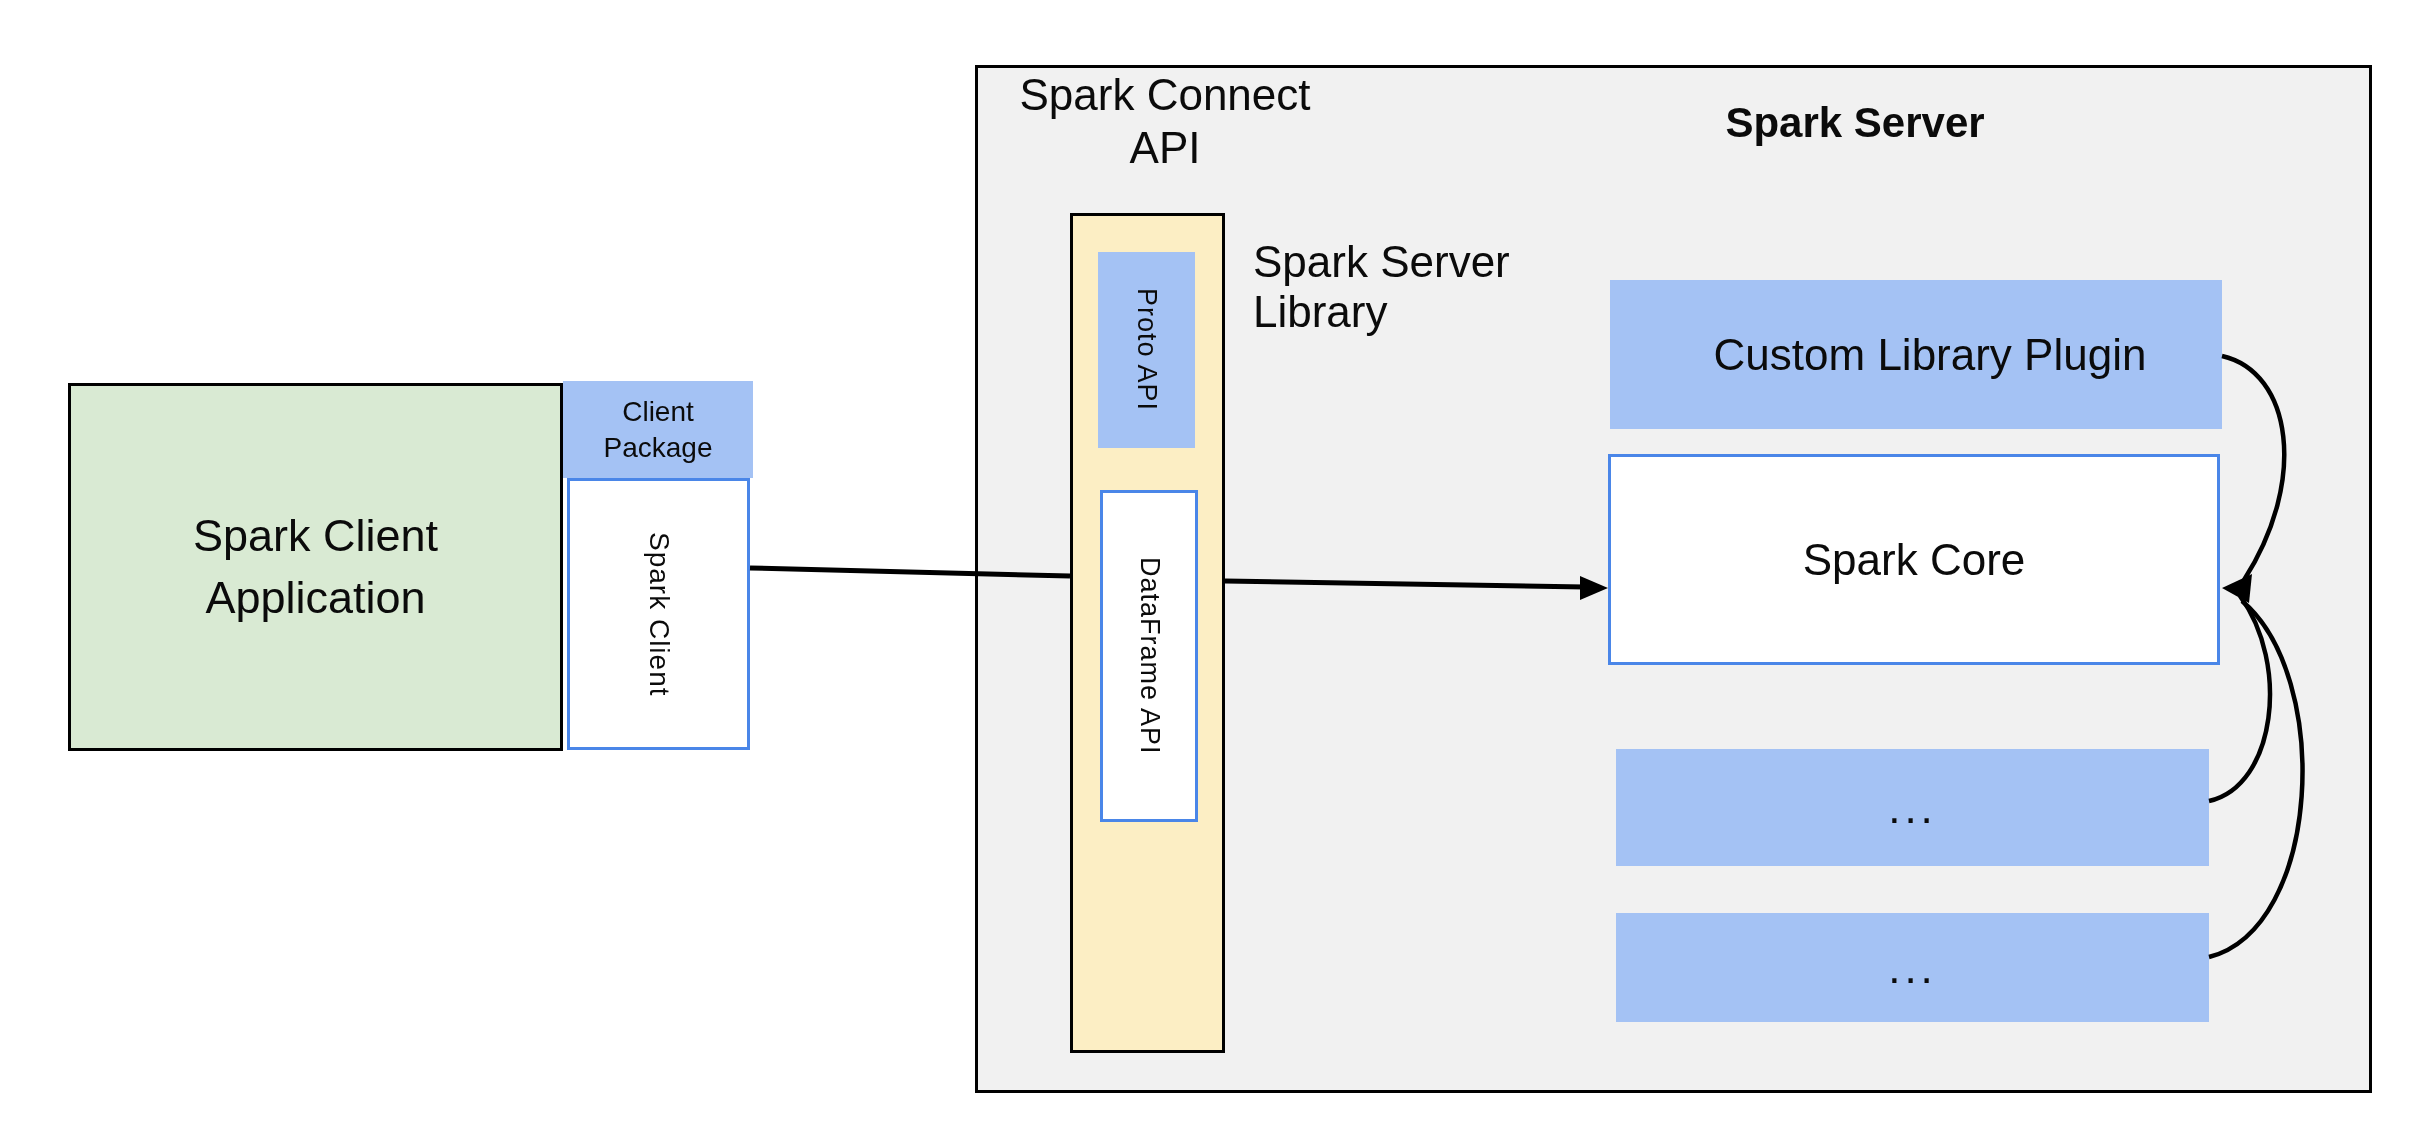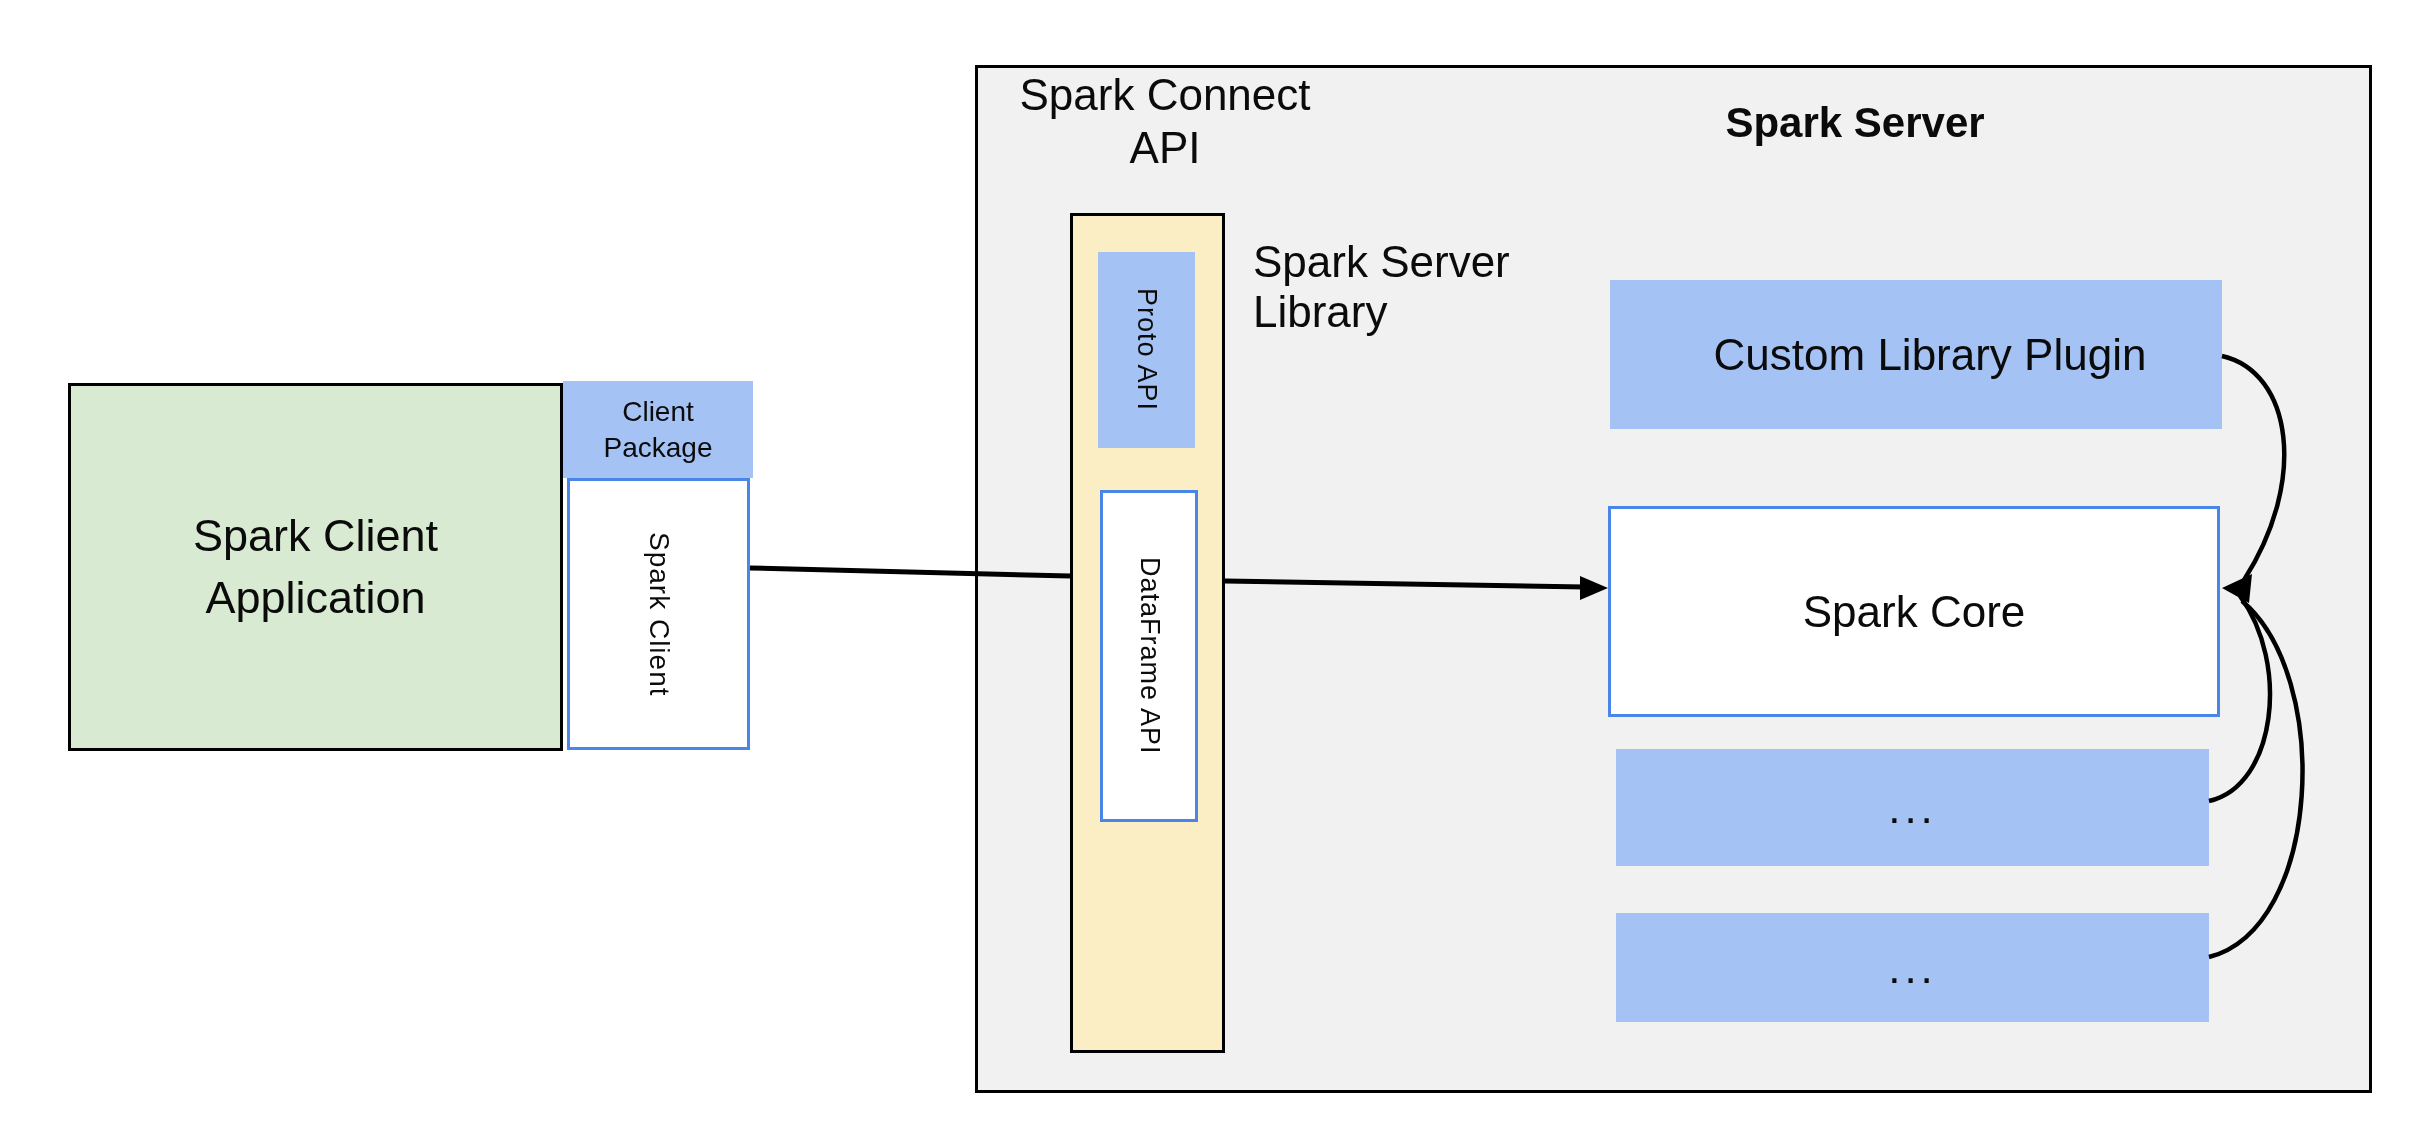--- a/index.html
+++ b/index.html
@@ -91,21 +91,21 @@
   }
 
   
   .plugin-box {
     left: 1610px; top: 280px; width: 612px; height: 149px;
     background: var(--c-blue, #a4c2f4);
     font-size: 44px;
     padding-left: 28px;
   }
   .spark-core-box {
-    left: 1608px; top: 506px; width: 612px; height: 211px;
+    left: 1608px; top: 454px; width: 612px; height: 211px;
     background: #ffffff;
     border: 3px solid var(--c-blueborder, #4a86e8);
     font-size: 44px;
   }
   .more-box-1 {
     left: 1616px; top: 749px; width: 593px; height: 117px;
     background: var(--c-blue, #a4c2f4);
     font-size: 44px; letter-spacing: 4px;
   }
   .more-box-2 {

